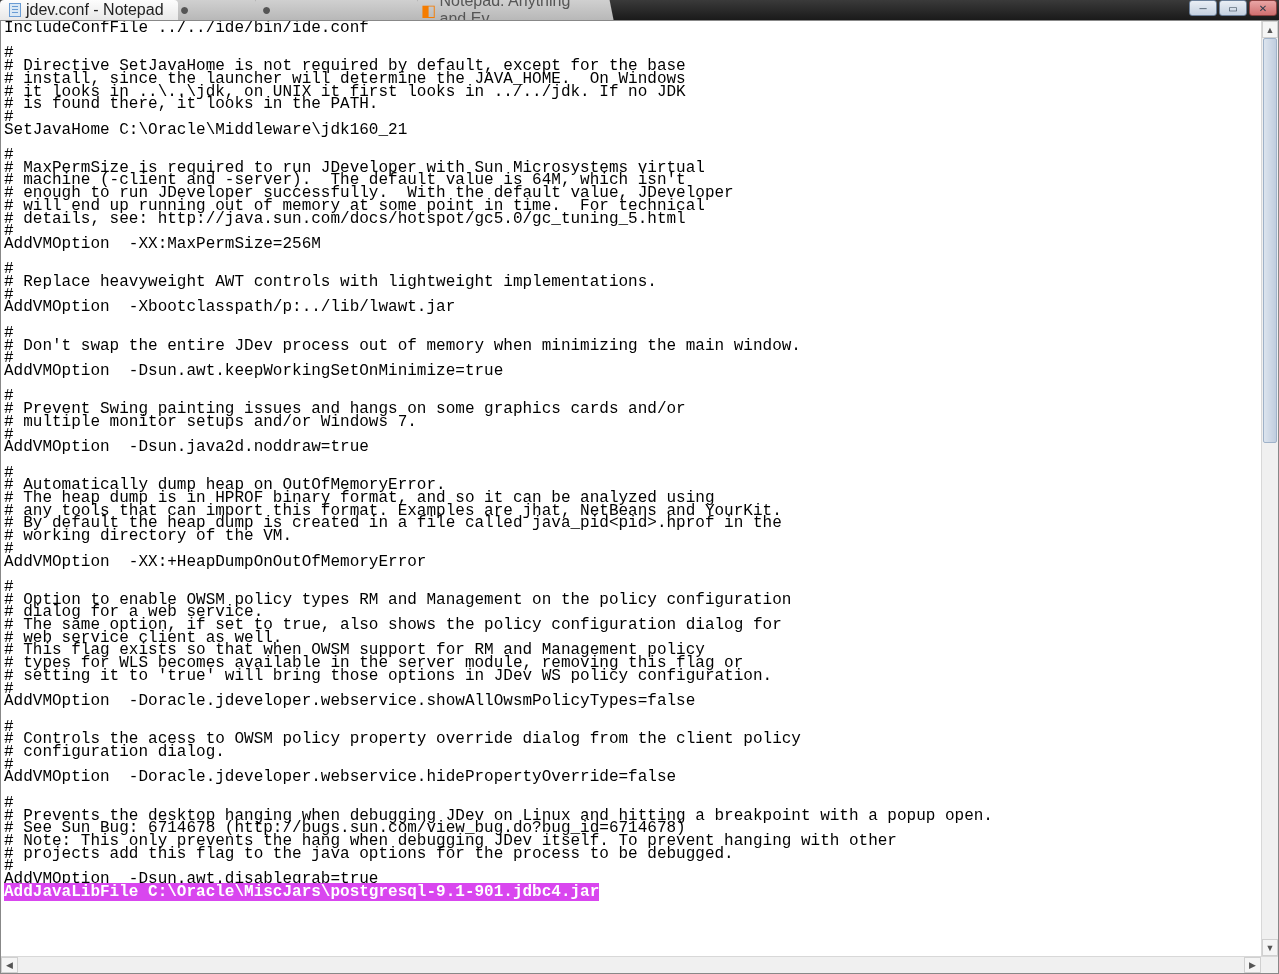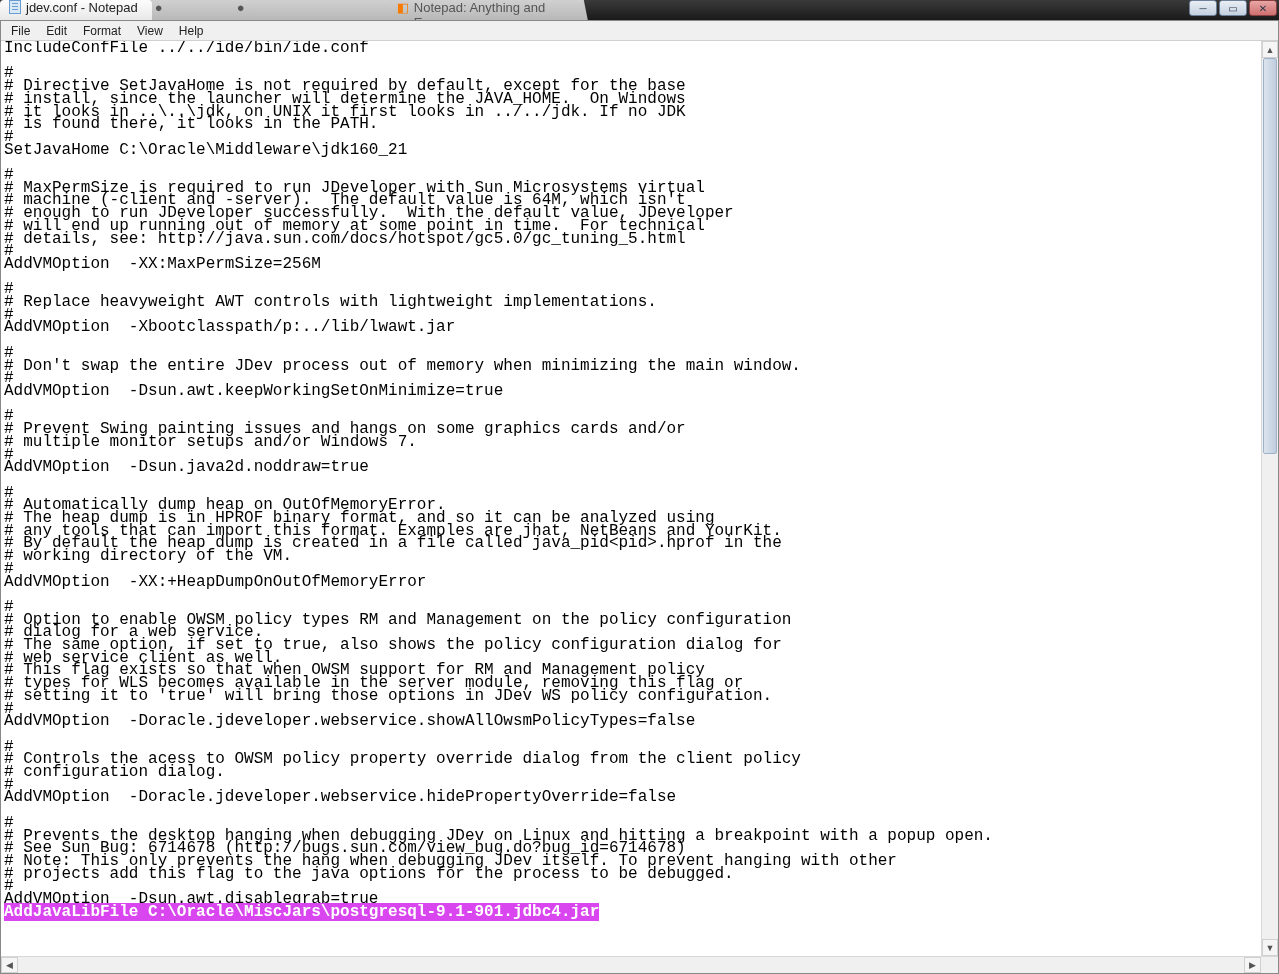--- a/index.html
+++ b/index.html
@@ -13,23 +13,23 @@
 }
 .titlebar-area {
   height: 20px;
   background: linear-gradient(to bottom, #3a3a3a 0%, #1a1a1a 100%);
   display: flex;
   align-items: stretch;
   position: relative;
 }
 .browser-tab {
   display: flex;
-  align-items: flex-start;
+  align-items: center;
   padding: 0 14px 0 8px;
-  font-size: 13px;
+  font-size: 16px;
   color: #555;
   position: relative;
   margin-right: -8px;
 }
 .browser-tab.active {
   background: linear-gradient(to bottom, #fdfdfd 0%, #e8e8e8 100%);
   color: #222;
   border-top-left-radius: 4px;
   border-top-right-radius: 4px;
   z-index: 2;
@@ -161,27 +161,20 @@
     <span>Notepad: Anything and Ev...</span>
   </div>
   <div class="window-controls">
     <div class="win-btn">─</div>
     <div class="win-btn">▭</div>
     <div class="win-btn close">✕</div>
   </div>
 </div>
 
 <div class="notepad-window">
-  <div class="menubar">
-    <div class="menu-item">File</div>
-    <div class="menu-item">Edit</div>
-    <div class="menu-item">Format</div>
-    <div class="menu-item">View</div>
-    <div class="menu-item">Help</div>
-  </div>
   <div class="editor-wrap">
     <div class="editor" id="editor">IncludeConfFile ../../ide/bin/ide.conf
 
 #
 # Directive SetJavaHome is not required by default, except for the base
 # install, since the launcher will determine the JAVA_HOME.  On Windows
 # it looks in ..\..\jdk, on UNIX it first looks in ../../jdk. If no JDK
 # is found there, it looks in the PATH.
 #
 SetJavaHome C:\Oracle\Middleware\jdk160_21

